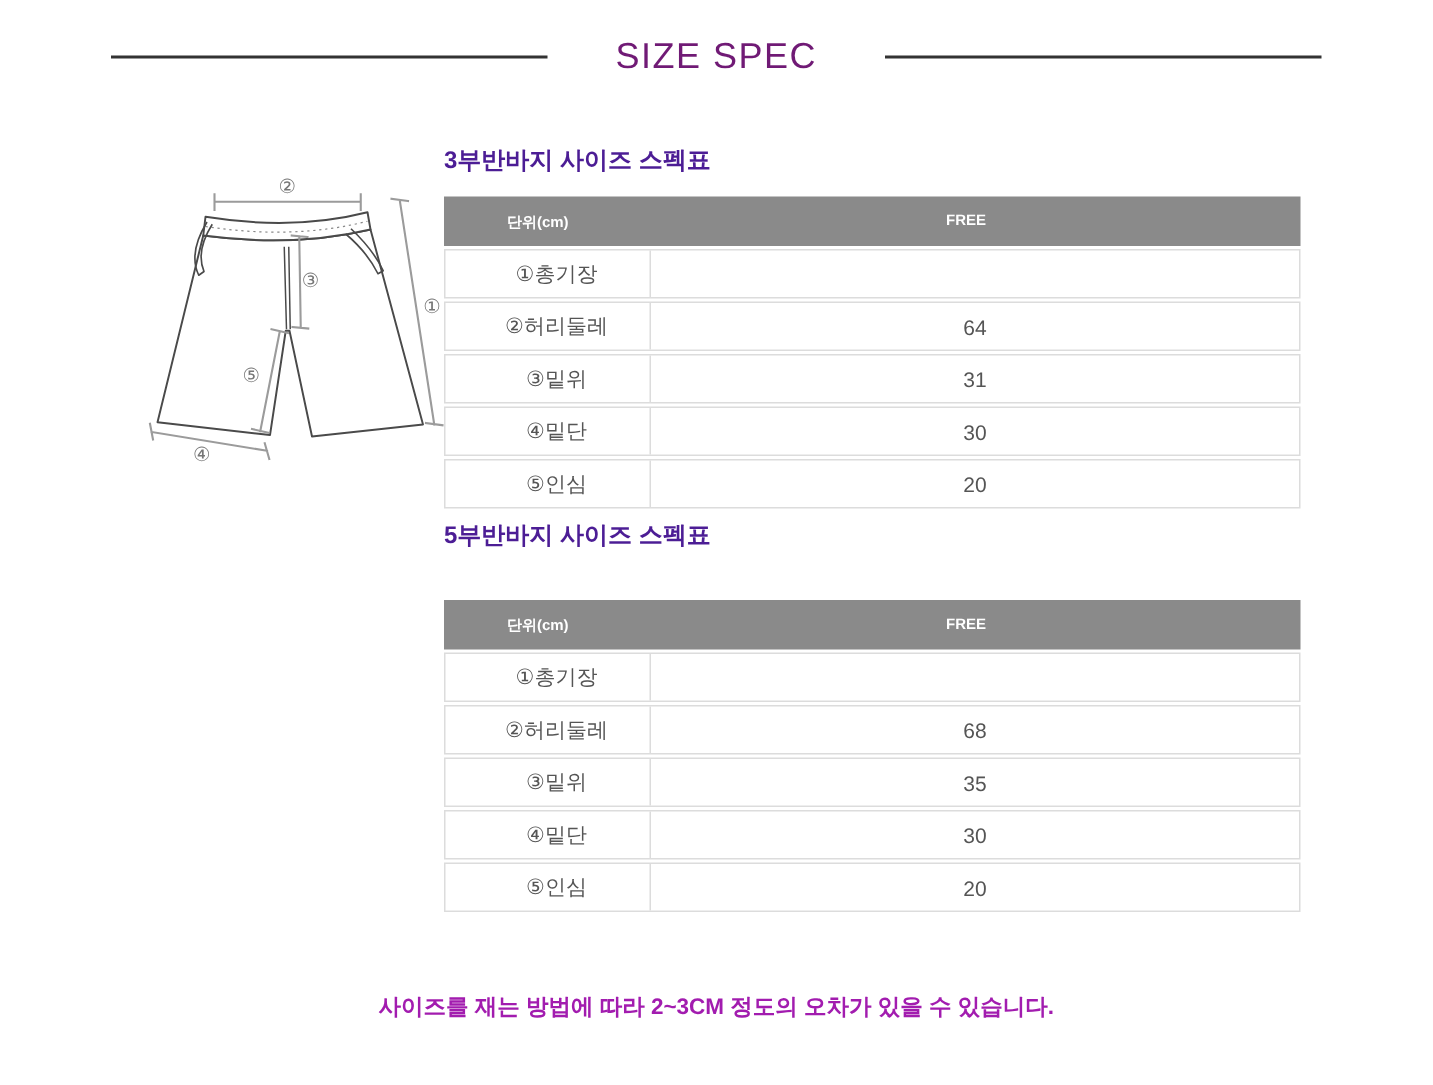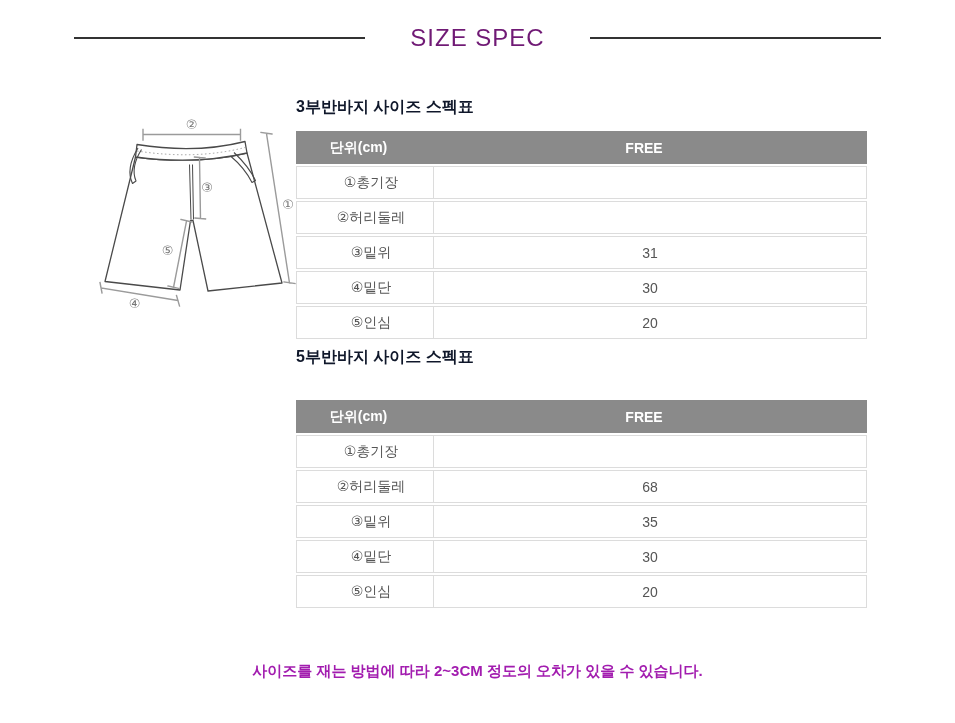--- a/index.html
+++ b/index.html
@@ -37,21 +37,21 @@
     left: 85px; top: 105px;
     width: 220px; height: 215px;
   }
 
   
   .section-title {
     position: absolute;
     left: 296px;
     font-size: 16px;
     font-weight: 700;
-    color: #0f172a;
+    color: #4c1d95;
     white-space: nowrap;
   }
   .section-title.t1 { top: 97px; }
   .section-title.t2 { top: 347px; }
 
   
   .spec-table {
     position: absolute;
     left: 296px;
     width: 571px;
@@ -63,21 +63,21 @@
     display: flex;
     height: 33px;
     background: #8a8a8a;
     margin-bottom: 2px;
   }
   .th-label, .th-value {
     display: flex;
     align-items: center;
     justify-content: center;
     color: #ffffff;
-    font-size: 14px;
+    font-size: 10px;
     font-weight: 700;
   }
   .th-label { width: 125px; }
   .th-value { flex: 1; }
 
   .trow {
     display: flex;
     height: 33px;
     box-sizing: border-box;
     border: 1px solid #dcdcdc;
@@ -150,20 +150,21 @@
   <div class="spec-table t1">
     <div class="thead">
       <div class="th-label">단위(cm)</div>
       <div class="th-value">FREE</div>
     </div>
     <div class="trow">
       <div class="td-label">①총기장</div>
     </div>
     <div class="trow">
       <div class="td-label">②허리둘레</div>
+      <div class="td-value">64</div>
     </div>
     <div class="trow">
       <div class="td-label">③밑위</div>
       <div class="td-value">31</div>
     </div>
     <div class="trow">
       <div class="td-label">④밑단</div>
       <div class="td-value">30</div>
     </div>
     <div class="trow">

